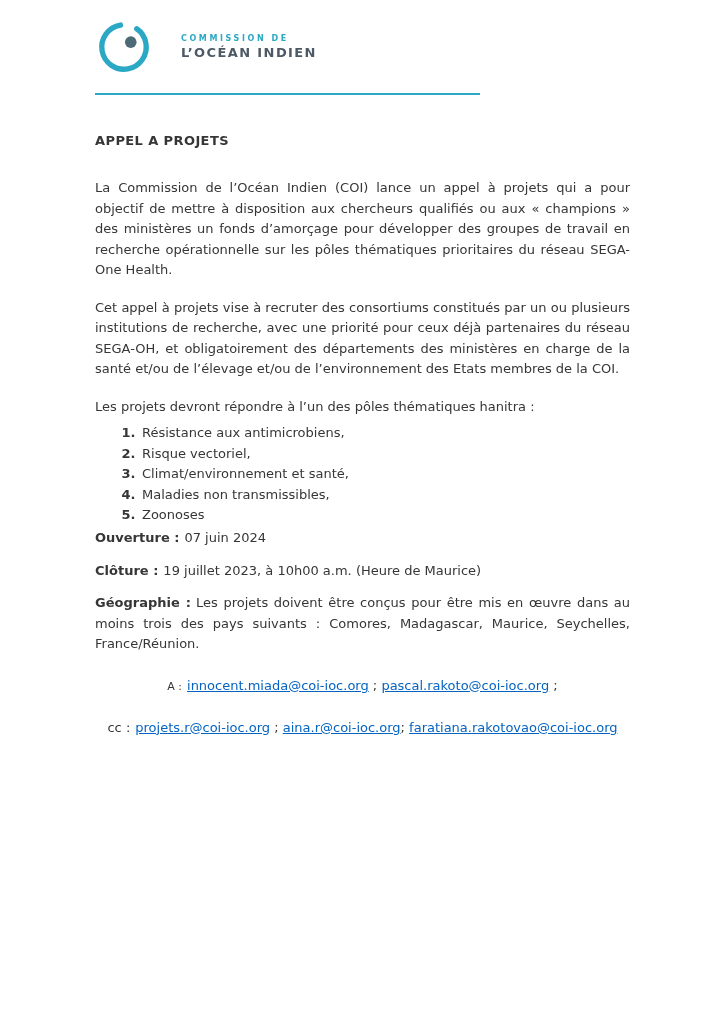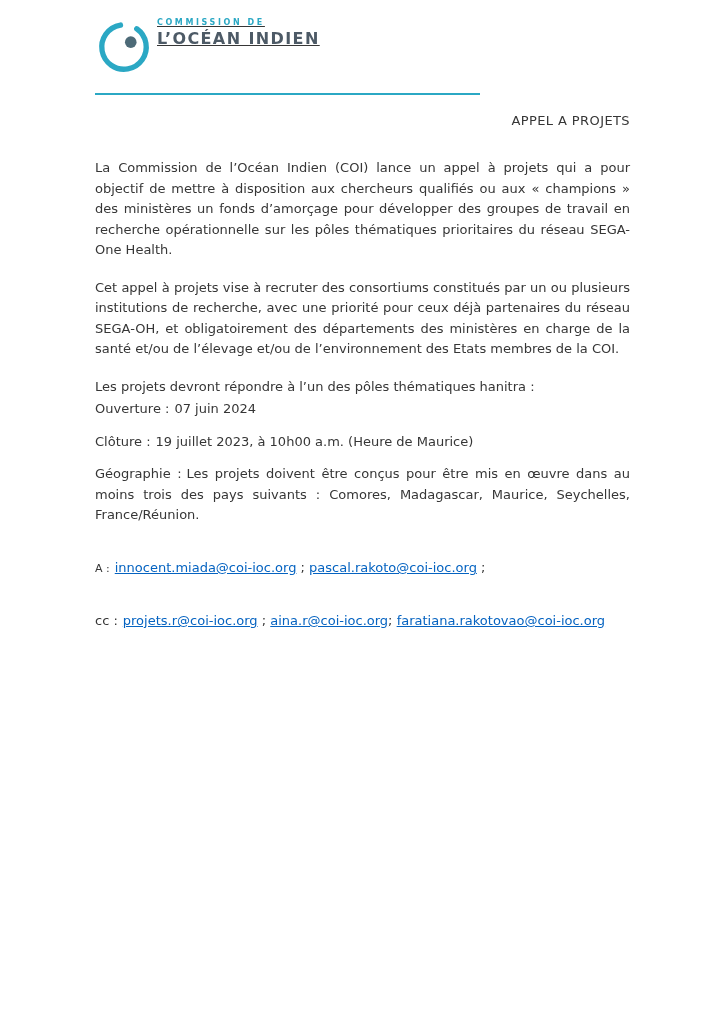--- a/index.html
+++ b/index.html
@@ -10,71 +10,71 @@
     margin: 0 auto;
     background: #ffffff;
     font-family: "DejaVu Sans", "Liberation Sans", sans-serif;
     color: #363636;
     padding: 18px 94px 0 95px;
     position: relative;
     overflow: hidden;
   }
   
   .letterhead { margin-bottom: 0; }
-  .logo-row { display: flex; gap: 4px; text-decoration: underline; }
+  .logo-row { display: flex; align-items: center; gap: 28px; }
   .logo-mark { width: 58px; height: 58px; flex: 0 0 auto; }
   .logo-text { display: flex; flex-direction: column; }
   .logo-line1 {
     color: #2BA8C4;
     font-size: 8px;
     letter-spacing: 2.6px;
     font-weight: bold;
   }
   .logo-line2 {
     color: #4d5a66;
-    font-size: 16px;
+    font-size: 13px;
     letter-spacing: 1.4px;
     font-weight: bold;
     margin-top: 2px;
   }
   .header-rule {
     width: 385px;
     height: 2px;
     background: #2BA8C4;
     margin-top: 17px;
     border: none;
   }
   
   .doc-title {
-    text-align: right;
+    text-align: left;
     font-size: 13px;
-    font-weight: normal;
+    font-weight: bold;
     letter-spacing: 0.4px;
-    margin-top: 18px;
+    margin-top: 38px;
     margin-bottom: 30px;
   }
   .para {
     font-size: 13px;
     line-height: 1.58;
     text-align: justify;
     margin-top: 17px;
   }
   .para.first { margin-top: 20px; }
   ol.theme-list {
     margin-top: 6px;
     padding-left: 45px;
     font-size: 13px;
     line-height: 1.58;
   }
   ol.theme-list li { padding-left: 2px; }
   ol.theme-list li::marker { font-weight: bold; }
   .field-line { font-size: 13px; line-height: 1.58; margin-top: 12px; text-align: justify; }
   .field-line.tight { margin-top: 2px; }
-  .field-label { font-weight: normal; margin-right: 5px; margin-top: 16px; }
-  .emails { font-size: 13px; line-height: 1.7; margin-top: 31px; }
+  .field-label { font-weight: bold; margin-right: 5px; margin-top: 16px; }
+  .emails { font-size: 13px; line-height: 1.7; margin-top: 20px; text-align: center; }
   .emails .prefix { margin-right: 5px; }
   .emails .prefix.small-a { font-size: 11px; }
   a.email {
     color: #0563C1;
     text-decoration: underline;
   }
   .sep { color: #363636; }
 </style>
 </head>
 <body>
@@ -98,20 +98,27 @@
   <main>
 
     <h1 class="doc-title">APPEL A PROJETS</h1>
 
     <p class="para first">La Commission de l’Océan Indien (COI) lance un appel à projets qui a pour objectif de mettre à disposition aux chercheurs qualifiés ou aux « champions » des ministères un fonds d’amorçage pour développer des groupes de travail en recherche opérationnelle sur les pôles thématiques prioritaires du réseau SEGA-One Health.</p>
 
     <p class="para">Cet appel à projets vise à recruter des consortiums constitués par un ou plusieurs institutions de recherche, avec une priorité pour ceux déjà partenaires du réseau SEGA-OH, et obligatoirement des départements des ministères en charge de la santé et/ou de l’élevage et/ou de l’environnement des Etats membres de la COI.</p>
 
     <p class="para">Les projets devront répondre à l’un des pôles thématiques hanitra :</p>
 
+    <ol class="theme-list">
+      <li>Résistance aux antimicrobiens,</li>
+      <li>Risque vectoriel,</li>
+      <li>Climat/environnement et santé,</li>
+      <li>Maladies non transmissibles,</li>
+      <li>Zoonoses</li>
+    </ol>
 
     <p class="field-line tight">
       <span class="field-label">Ouverture :</span><span>07 juin 2024</span>
     </p>
 
     <p class="field-line">
       <span class="field-label">Clôture :</span><span>19 juillet 2023, à 10h00 a.m. (Heure de Maurice)</span>
     </p>
 
     <p class="field-line">

